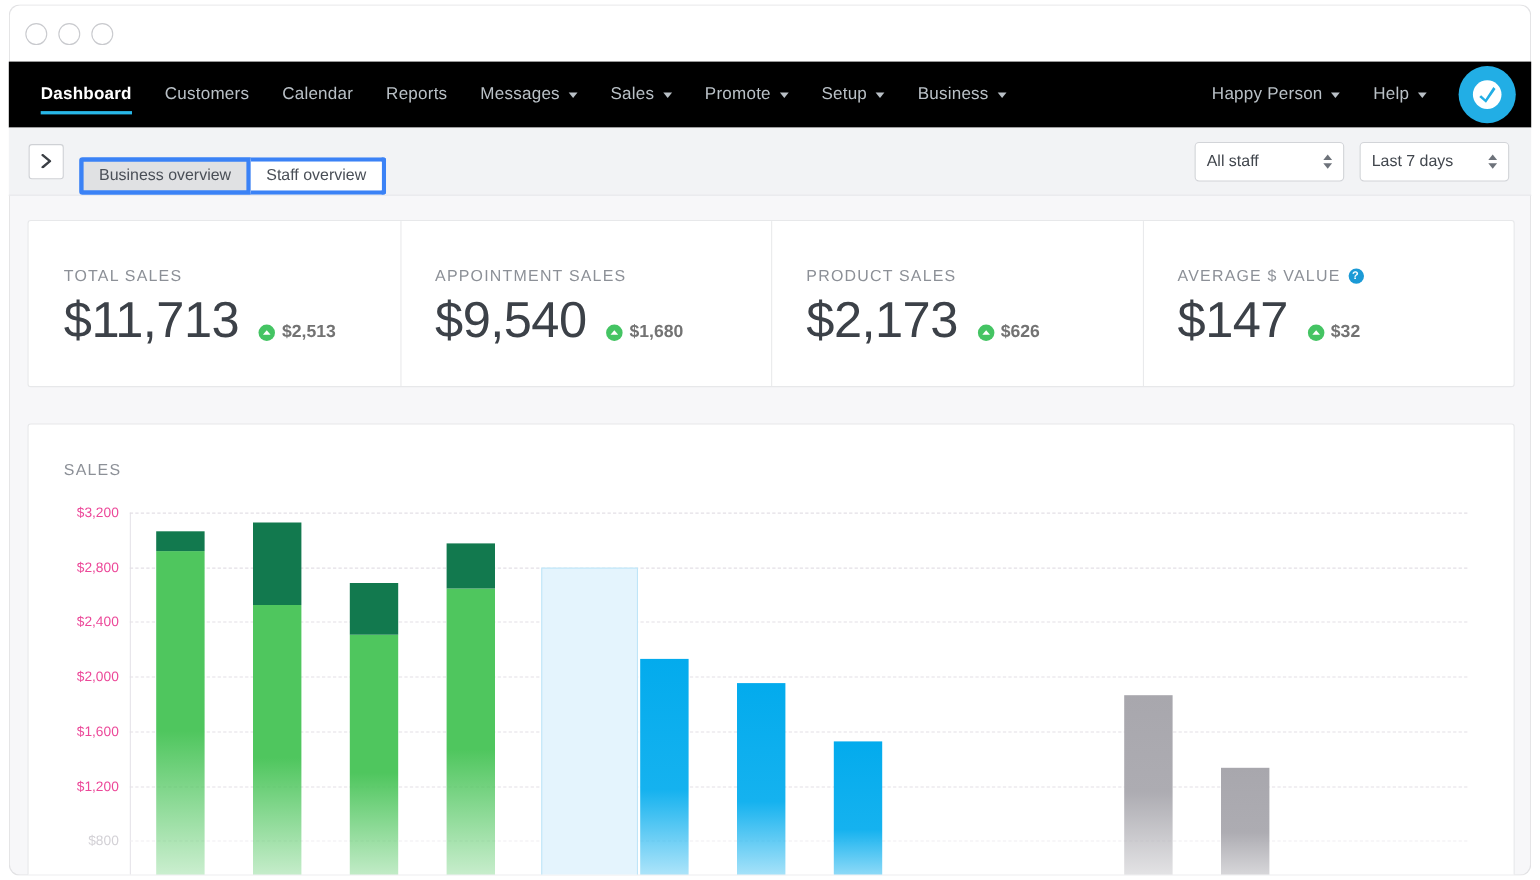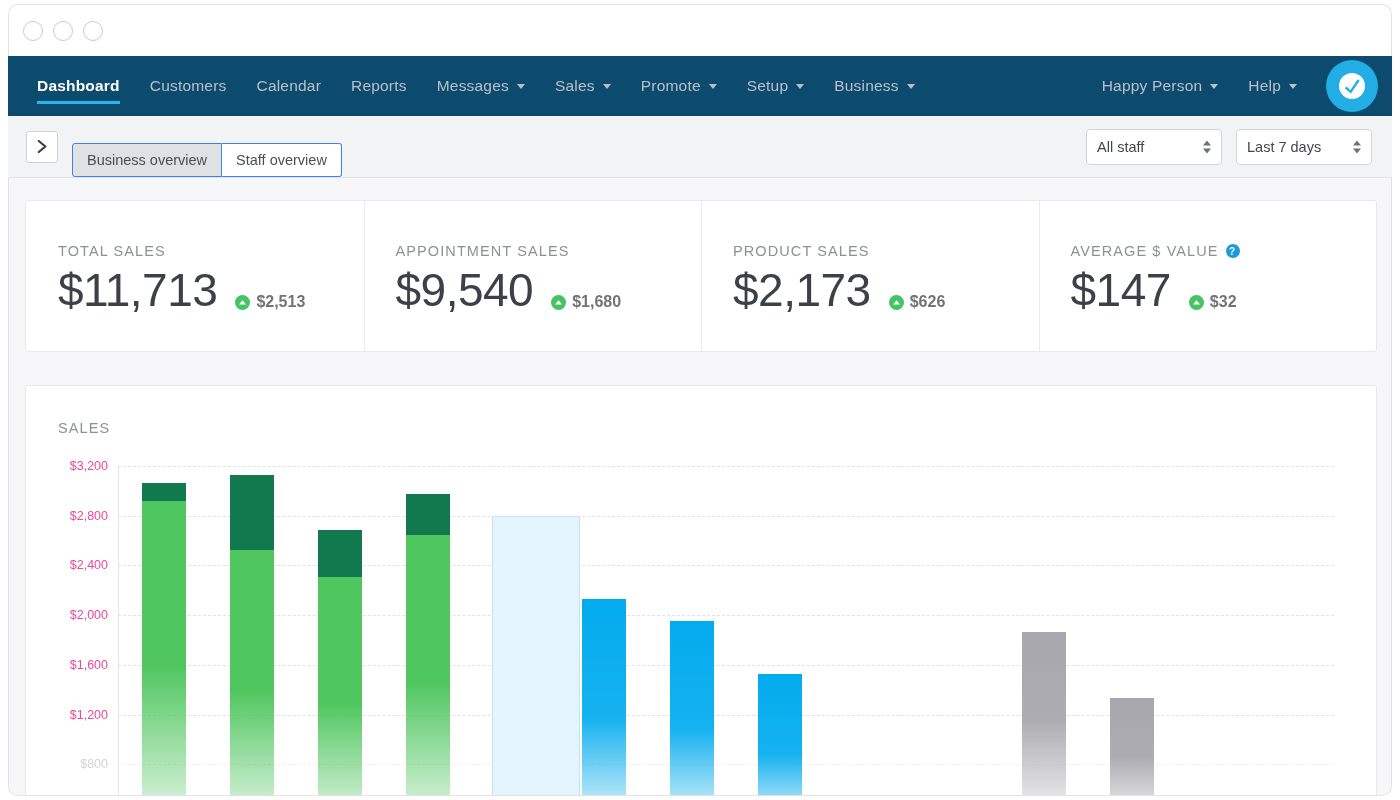--- a/index.html
+++ b/index.html
@@ -23,21 +23,21 @@
   .win-dots { position: absolute; left: 14px; top: 16px; display: flex; gap: 10px; }
   .win-dot {
     width: 20px; height: 20px; border-radius: 50%;
     border: 1.6px solid #c9cace; background: #ffffff;
   }
 
   
   .topnav {
     position: absolute; left: 8px; top: 56px;
     width: 1384px; height: 60px;
-    background: #0c4a6e;
+    background: #000000;
     display: flex; align-items: center;
   }
   .nav-left { display: flex; align-items: center; padding-left: 14px; }
   .nav-item {
     position: relative;
     color: #b9c0c6;
     font-size: 15.5px;
     letter-spacing: .2px;
     padding: 0 15px;
     height: 60px;
@@ -92,21 +92,21 @@
     font-size: 15px; color: #3b3f45; font-weight: bold;
   }
   .seg-group { display: flex; margin-left: 14px; }
   .seg-btn {
     height: 34px;
     padding: 0 14px;
     display: flex; align-items: center;
     font-size: 14.5px;
     color: #4a4f57;
     background: #ffffff;
-    border: 1px solid #3b82f6;
+    border: 4px solid #3b82f6;
     cursor: pointer;
     white-space: nowrap;
     margin-top: 27px;
   }
   .seg-btn:first-child {
     border-top-left-radius: 3px; border-bottom-left-radius: 3px;
   }
   .seg-btn:last-child {
     border-top-right-radius: 3px; border-bottom-right-radius: 3px;
     border-left: none;

